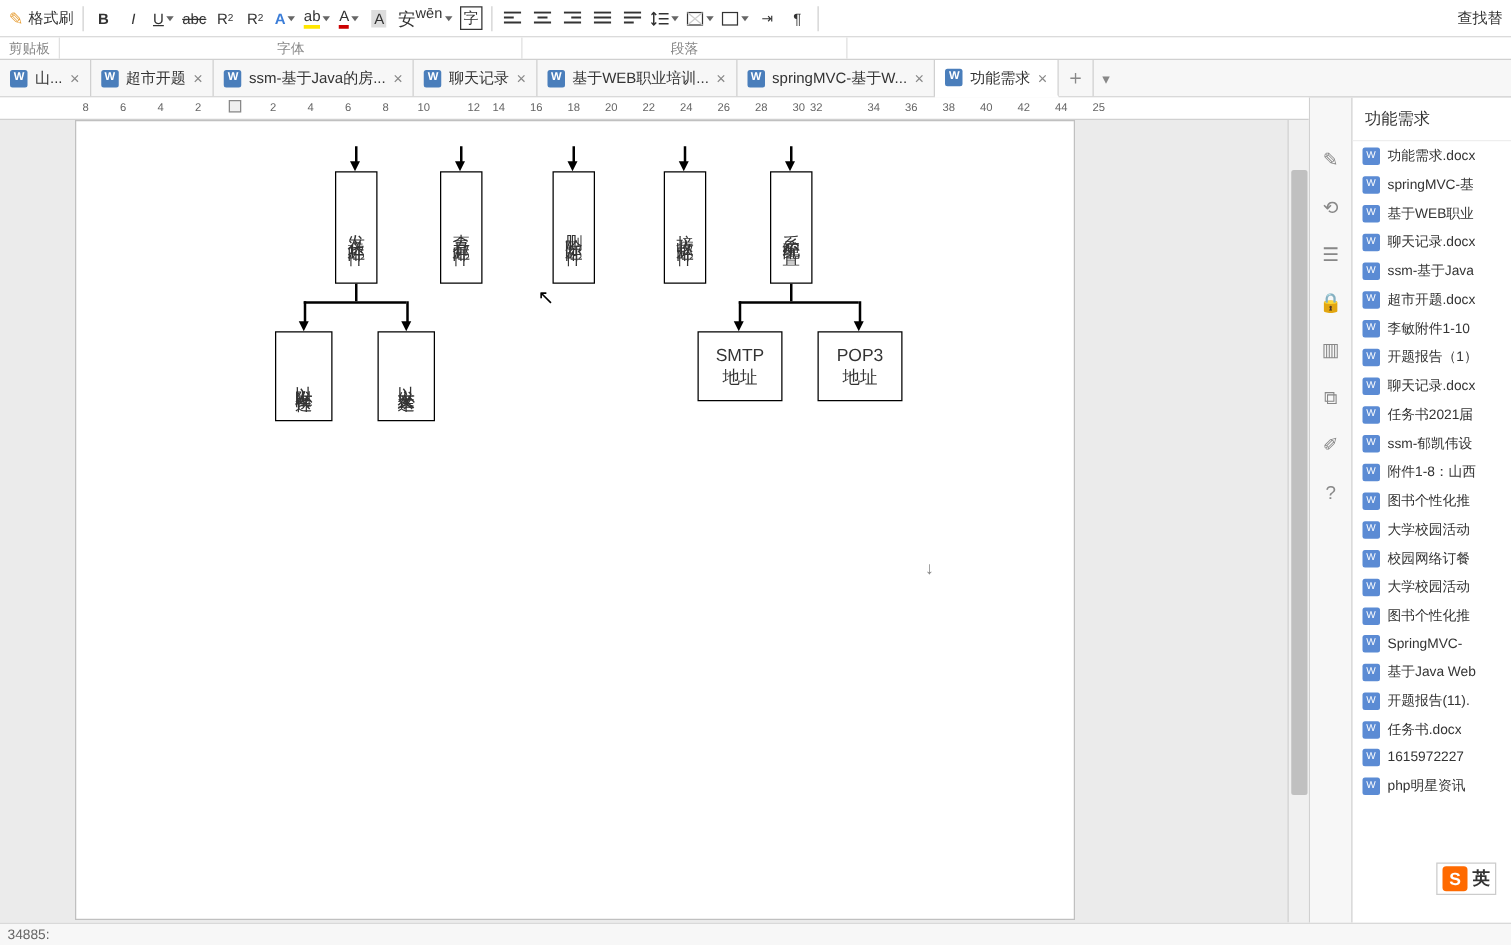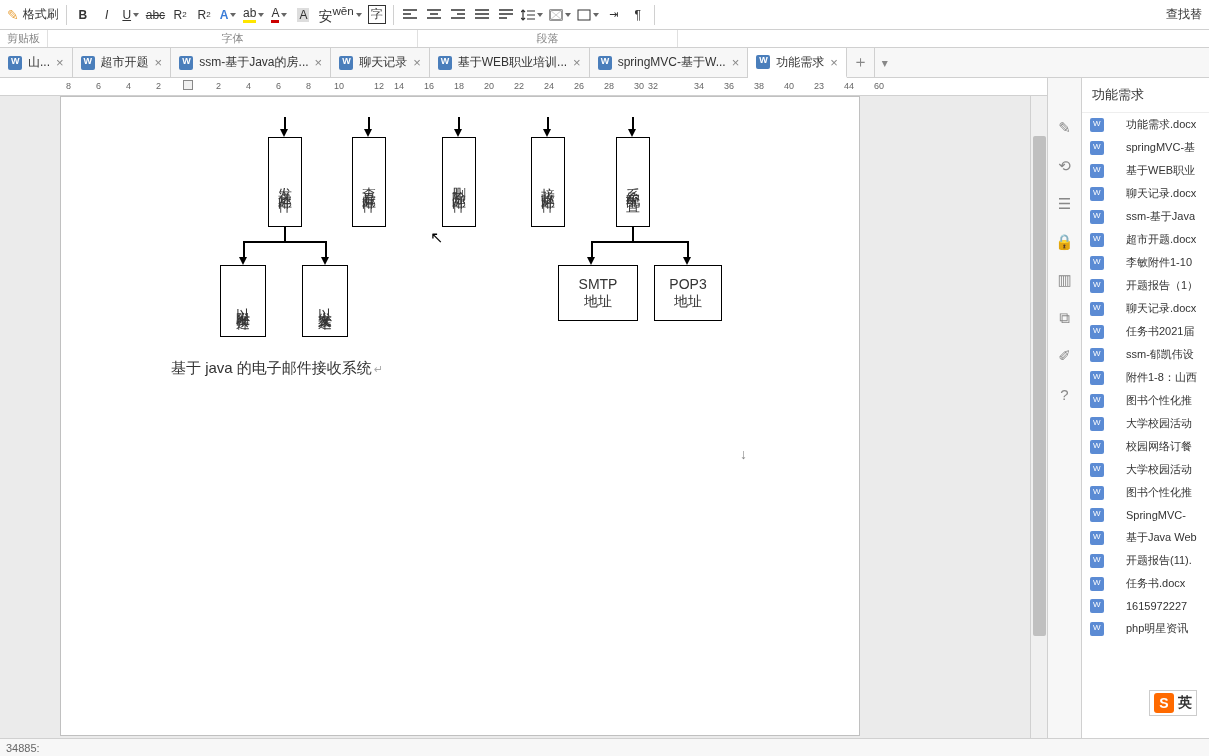--- a/index.html
+++ b/index.html
@@ -61,21 +61,21 @@
 .side-strip .sicon { width: 20px; height: 20px; color: #888; display: flex; align-items: center; justify-content: center; cursor: pointer; font-size: 15px; }
 
 
 .right-panel { width: 128px; background: #fff; border-left: 1px solid #d0d0d0; display: flex; flex-direction: column; overflow: hidden; }
 .rp-header { padding: 8px 10px; font-size: 13px; border-bottom: 1px solid #eee; }
 .rp-sub { padding: 6px 10px; font-size: 12px; color: #555; border-bottom: 1px solid #f0f0f0; }
 .rp-list { flex: 1; overflow-y: auto; }
 .rp-item { display: flex; align-items: center; padding: 4px 8px; gap: 6px; cursor: pointer; }
 .rp-item .fi { width: 14px; height: 14px; background: #5b8bd4; border-radius: 2px; flex-shrink: 0; position: relative; }
 .rp-item .fi::after { content: "W"; color: #fff; font-size: 8px; position: absolute; left: 3px; top: 1px; }
-.rp-item .fn { font-size: 11px; white-space: nowrap; overflow: hidden; text-overflow: ellipsis; margin-left: 16px; }
+.rp-item .fn { font-size: 11px; white-space: nowrap; overflow: hidden; text-overflow: ellipsis; }
 
 
 .ime { position: absolute; right: 12px; bottom: 40px; display: flex; align-items: center; gap: 4px; background: #fff; border: 1px solid #ccc; padding: 2px 4px; }
 .ime .slogo { width: 20px; height: 20px; background: #ff6a00; color: #fff; font-weight: bold; display: flex; align-items: center; justify-content: center; border-radius: 3px; font-size: 14px; }
 .ime .lang { font-size: 14px; font-weight: bold; }
 
 
 .status-bar { height: 18px; background: #f7f7f7; border-top: 1px solid #d0d0d0; display: flex; align-items: center; padding: 0 6px; font-size: 11px; color: #666; }
 
 
@@ -259,23 +259,23 @@
         <span class="tick" style="left: 514px;">22</span>
         <span class="tick" style="left: 544px;">24</span>
         <span class="tick" style="left: 574px;">26</span>
         <span class="tick" style="left: 604px;">28</span>
         <span class="tick" style="left: 634px;">30</span>
         <span class="tick" style="left: 648px;">32</span>
         <span class="tick" style="left: 694px;">34</span>
         <span class="tick" style="left: 724px;">36</span>
         <span class="tick" style="left: 754px;">38</span>
         <span class="tick" style="left: 784px;">40</span>
-        <span class="tick" style="left: 814px;">23</span>
+        <span class="tick" style="left: 814px;">42</span>
         <span class="tick" style="left: 844px;">44</span>
-        <span class="tick" style="left: 874px;">60</span>
+        <span class="tick" style="left: 874px;">25</span>
       </div>
     <div class="page-area">
       <div class="page">
 
         <div class="diagram">
 
           <div class="dline" style="left:104px;top:0;width:1.5px;height:14px"></div>
             <div class="darrow" style="left:100px;top:12px"></div>
           <div class="dline" style="left:188px;top:0;width:1.5px;height:14px"></div>
             <div class="darrow" style="left:184px;top:12px"></div>
@@ -335,33 +335,30 @@
 送本</span>
             </div>
 
           <div class="dline" style="left:452px;top:110px;width:1.5px;height:14px"></div>
           <div class="dline" style="left:411px;top:124px;width:96px;height:1.5px"></div>
           <div class="dline" style="left:411px;top:124px;width:1.5px;height:18px"></div>
             <div class="darrow" style="left:407px;top:140px"></div>
           <div class="dline" style="left:507px;top:124px;width:1.5px;height:18px"></div>
             <div class="darrow" style="left:503px;top:140px"></div>
 
-          <div class="dbox h" style="left:378px;top:148px;width:80px;height:56px">
+          <div class="dbox h" style="left:378px;top:148px;width:68px;height:56px">
               <span style="white-space:pre">SMTP
 地址</span>
             </div>
           <div class="dbox h" style="left:474px;top:148px;width:68px;height:56px">
               <span style="white-space:pre">POP3
 地址</span>
             </div>
         </div>
 
-        <div class="caption">
-          <span>基于 java 的电子邮件接收系统</span><span class="ret">↵</span>
-        </div>
       </div>
       <span class="text-cursor">↓</span>
       <div class="scroll-v">
         <div class="scroll-thumb-v" style="top:40px;height:500px"></div>
       </div>
     </div>
     <span class="cursor-ptr">↖</span>
   </div>
 
   <div class="side-strip">

